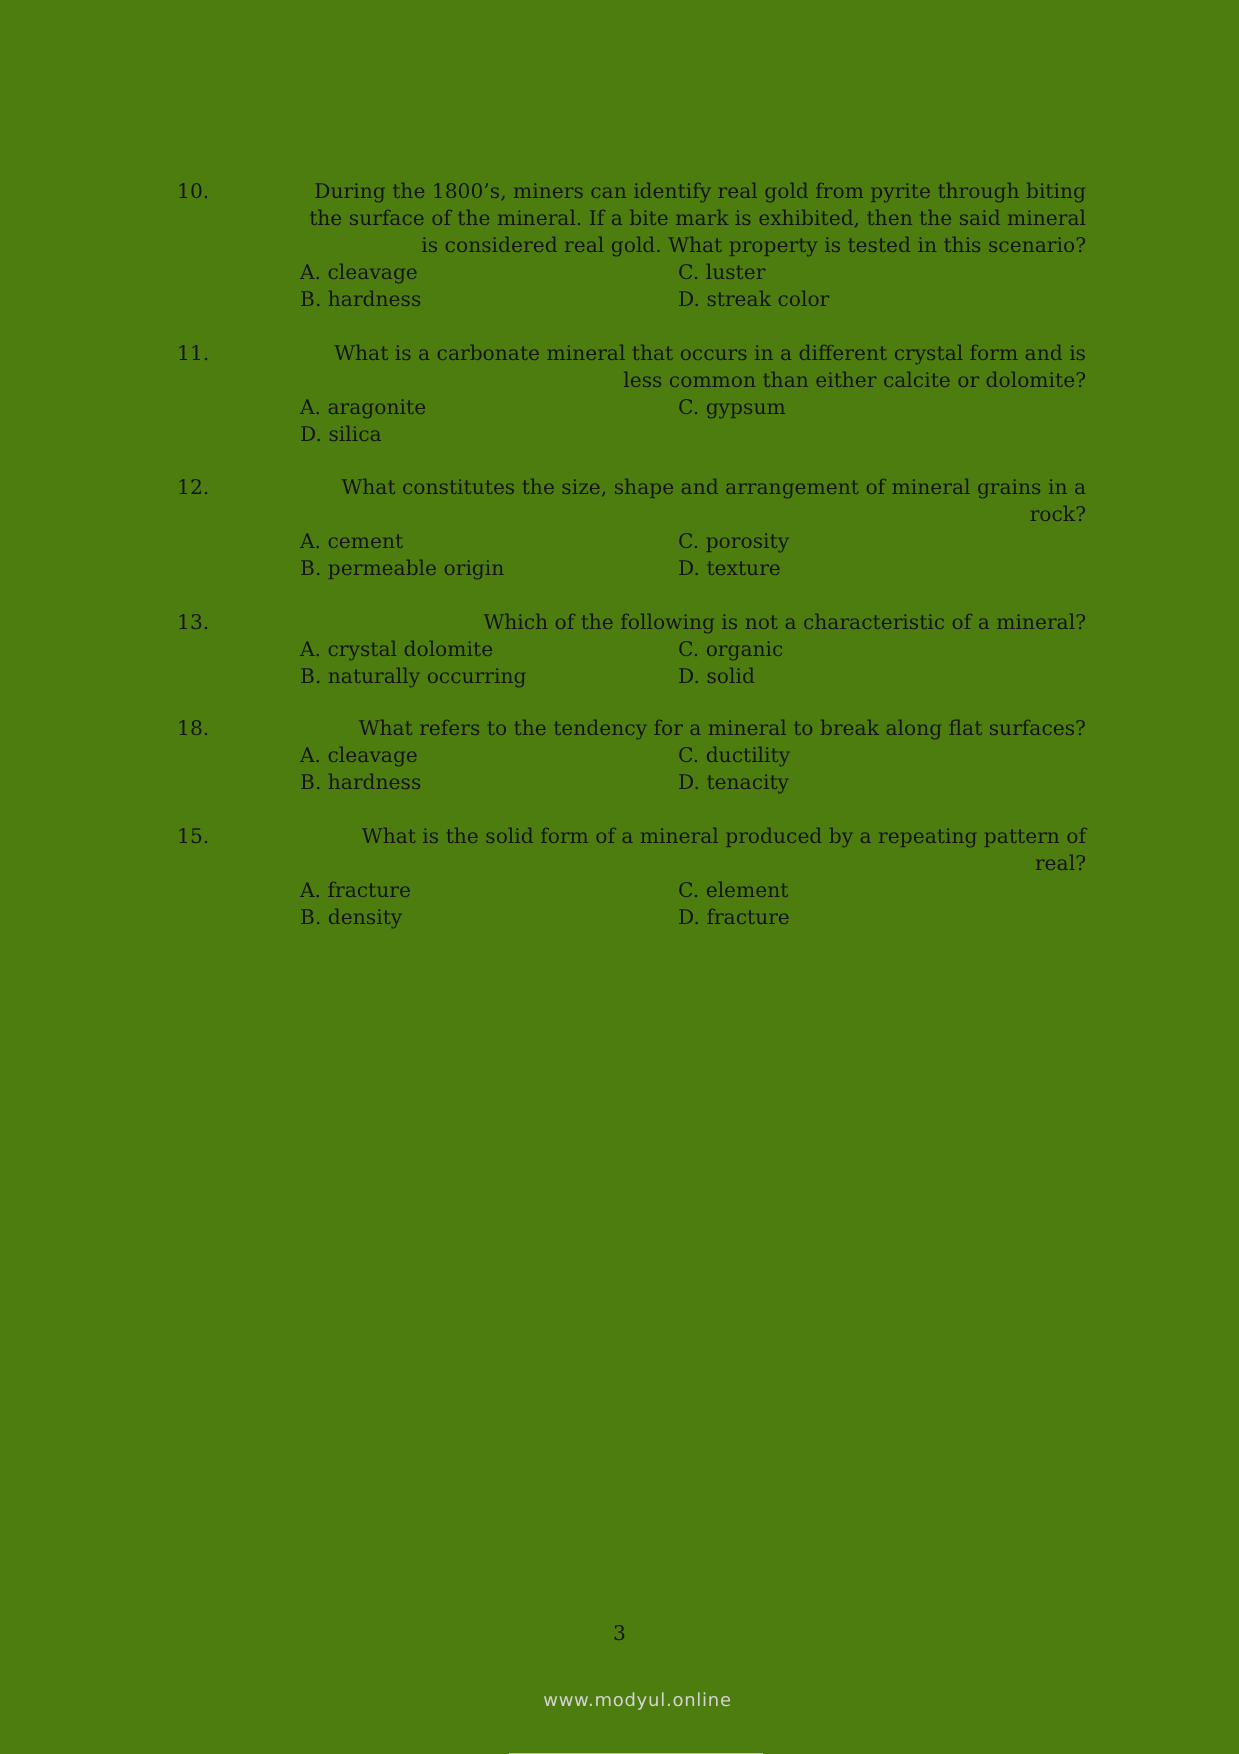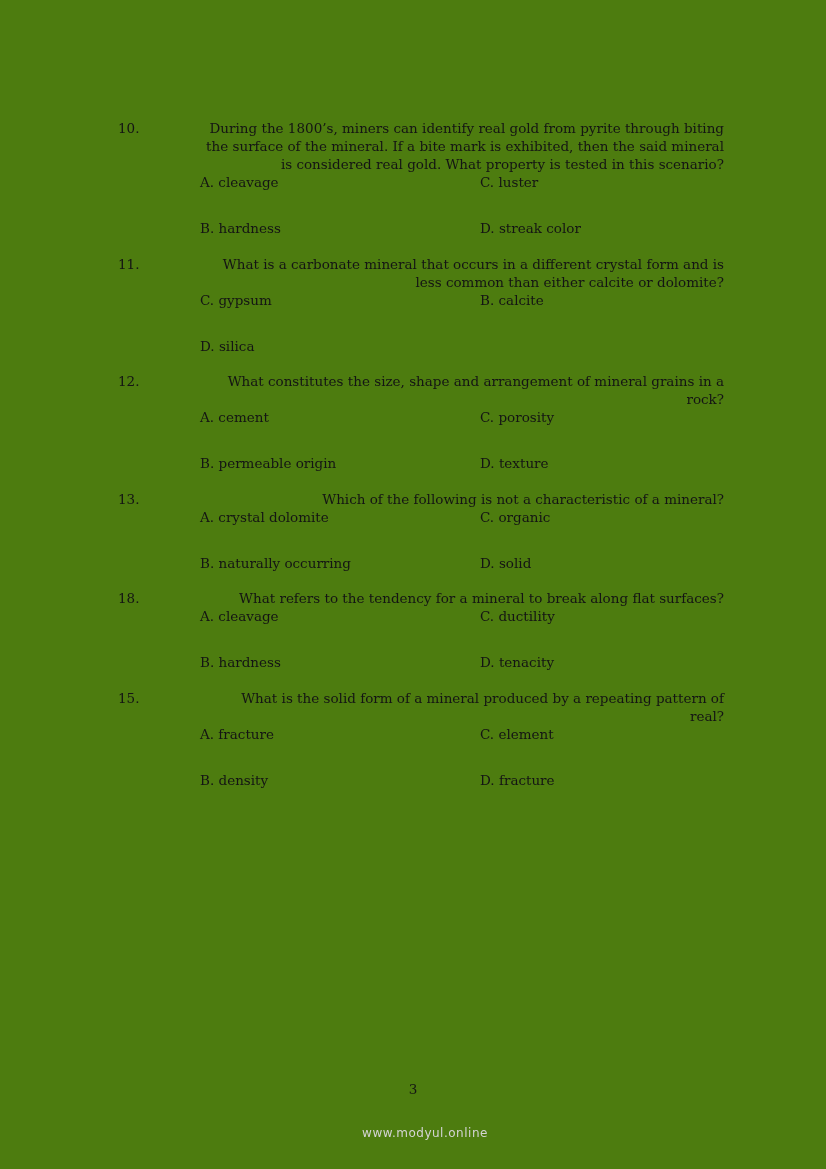--- a/index.html
+++ b/index.html
@@ -33,21 +33,20 @@
     flex: 0 0 30px;
     width: 30px;
     white-space: nowrap;
   }
   .qbody { flex: 1; min-width: 0; }
   .qline { white-space: nowrap; text-align: right; }
   .opts {
     display: grid;
     grid-template-columns: 252px auto;
     margin-left: 52px;
-    gap: 28px;
   }
   .opt { white-space: nowrap; }
   .opt .letter { display: inline-block; }
   .page-number {
     position: absolute;
     top: 1080px;
     left: 0;
     width: 826px;
     text-align: center;
     font-size: 13.5px;
@@ -89,22 +88,22 @@
         </div>
       </section>
       <section class="q">
         <div class="qnum">11.</div>
         <div class="qbody">
           <div class="qtext">
             <div class="qline">What is a carbonate mineral that occurs in a different crystal form and is</div>
             <div class="qline">less common than either calcite or dolomite?</div>
           </div>
           <div class="opts">
+            <div class="opt"><span class="letter">A.</span> <span>aragonite</span></div>
             <div class="opt"><span class="letter">C.</span> <span>gypsum</span></div>
-            <div class="opt"><span class="letter">B.</span> <span>calcite</span></div>
             <div class="opt"><span class="letter">D.</span> <span>silica</span></div>
           </div>
         </div>
       </section>
       <section class="q">
         <div class="qnum">12.</div>
         <div class="qbody">
           <div class="qtext">
             <div class="qline">What constitutes the size, shape and arrangement of mineral grains in a</div>
             <div class="qline">rock?</div>

